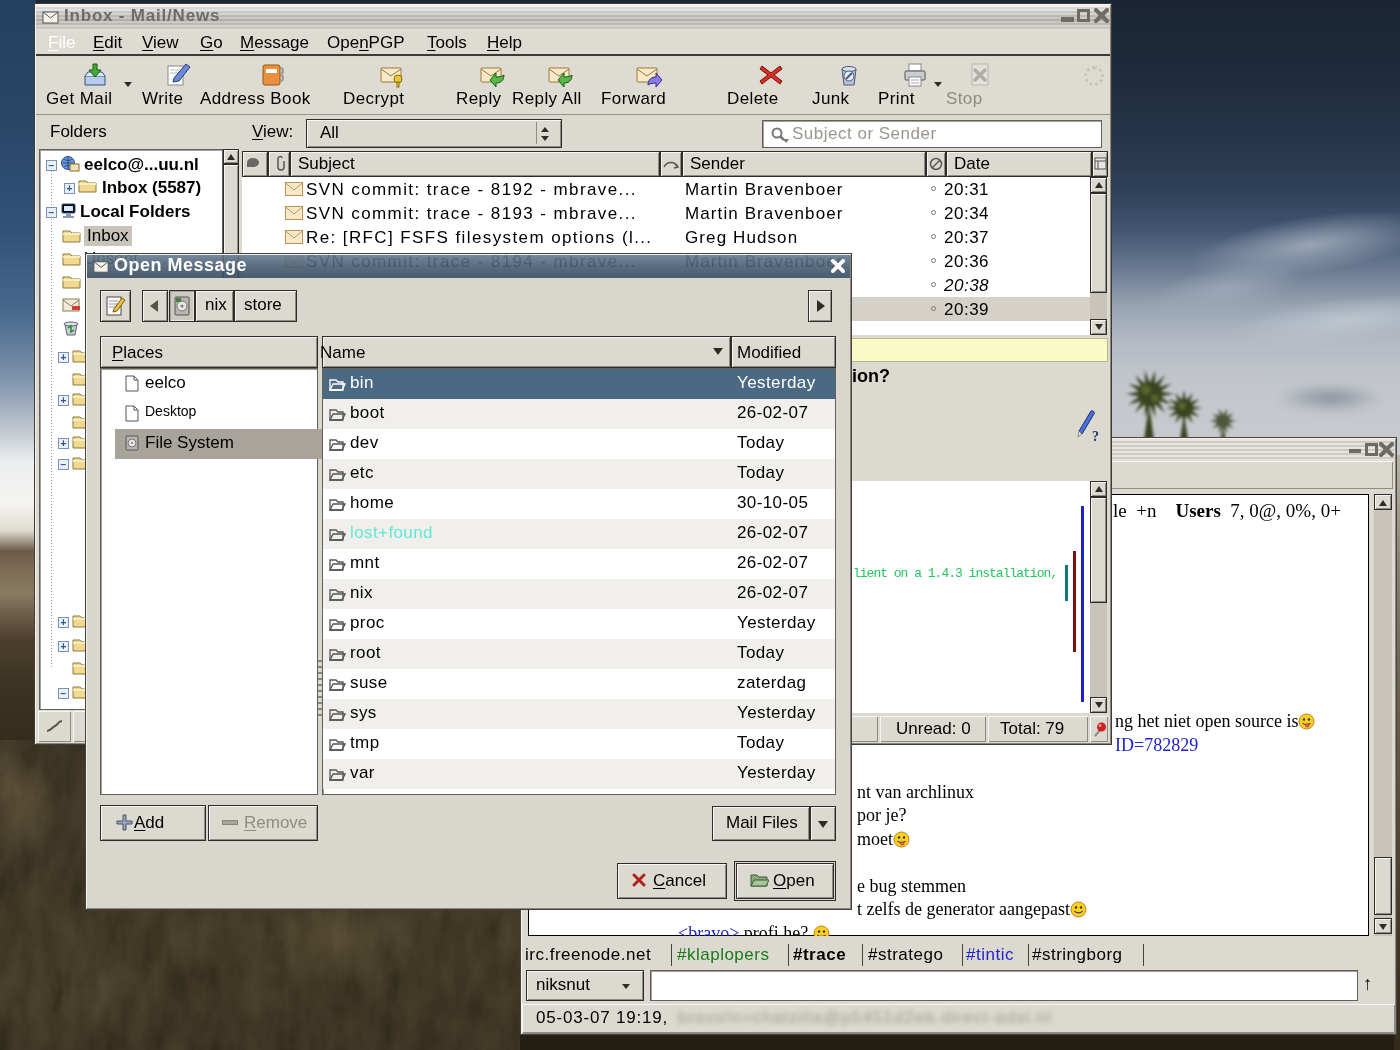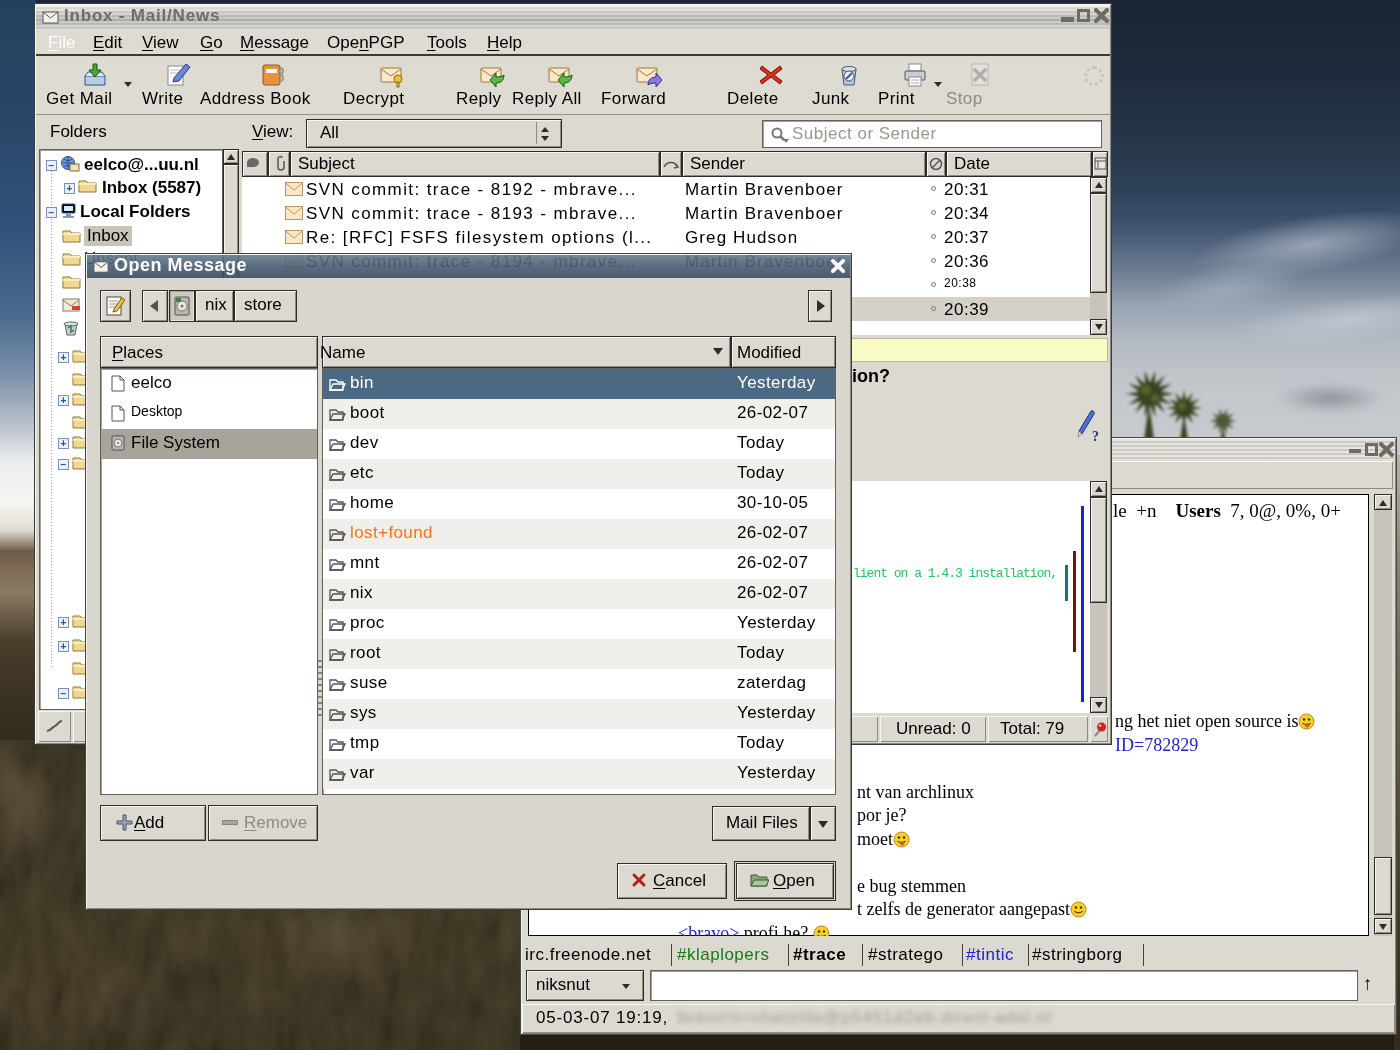--- a/index.html
+++ b/index.html
@@ -427,21 +427,21 @@
     <div style="position:absolute;left:702px;top:51px;font-size:17px;letter-spacing:0.5px;">20:37</div>
     <div style="position:absolute;left:43px;top:76px;"><svg width="18" height="14" viewBox="0 0 18 14">
         <rect x="0.5" y="0.5" width="17" height="13" fill="#f8e8c8" stroke="#b8935a"></rect>
         <path d="M0.5 1 L9 8 L17.5 1" fill="none" stroke="#b8935a"></path>
       </svg></div>
     <div style="position:absolute;left:64px;top:75px;font-size:17px;letter-spacing:1.4px;white-space:nowrap;">SVN commit: trace - 8194 - mbrave...</div>
     <div style="position:absolute;left:443px;top:75px;font-size:17px;letter-spacing:1.1px;">Martin Bravenboer</div>
     <div style="position:absolute;left:689px;top:81px;width:5px;height:5px;border:1.5px solid #777;border-radius:50%;"></div>
     <div style="position:absolute;left:702px;top:75px;font-size:17px;letter-spacing:0.5px;">20:36</div>
     <div style="position:absolute;left:689px;top:105px;width:5px;height:5px;border:1.5px solid #777;border-radius:50%;"></div>
-    <div style="position:absolute;left:702px;top:99px;font-size:12px;letter-spacing:0.5px;">20:38</div>
+    <div style="position:absolute;left:702px;top:99px;font-size:17px;letter-spacing:0.5px;font-style:italic;">20:38</div>
     <div style="position:absolute;left:0;top:120px;width:848px;height:24px;background:#d5d1c8;"></div>
     <div style="position:absolute;left:689px;top:129px;width:5px;height:5px;border:1.5px solid #777;border-radius:50%;"></div>
     <div style="position:absolute;left:702px;top:123px;font-size:17px;letter-spacing:0.5px;">20:39</div>
   </div>
 
 <div class="a z20" style="left:1090px;top:177px;width:17px;height:158px;background:#c8c4bc;"></div>
 <div class="a z20 btn" style="left:1090px;top:177px;width:17px;height:16px;"></div>
 <div class="a z20" style="left:1095px;top:182px;width:0;height:0;border:4px solid transparent;border-bottom:6px solid #2e2c28;border-top:none;"></div>
 <div class="a z20 btn" style="left:1090px;top:319px;width:17px;height:16px;"></div>
 <div class="a z20" style="left:1095px;top:324px;width:0;height:0;border:4px solid transparent;border-top:6px solid #2e2c28;border-bottom:none;"></div>
@@ -514,21 +514,21 @@
 <div class="a z30 btn" style="left:195px;top:290px;width:39px;height:32px;"></div>
 <div class="a z30" style="left:205px;top:295px;font-size:17px;">nix</div>
 <div class="a z30 btn" style="left:234px;top:290px;width:63px;height:32px;"></div>
 <div class="a z30" style="left:244px;top:295px;font-size:17px;">store</div>
 <div class="a z30 btn" style="left:808px;top:290px;width:24px;height:32px;"></div>
 <div class="a z30" style="left:817px;top:300px;width:0;height:0;border:6px solid transparent;border-left:8px solid #2e2c28;border-right:none;"></div>
 
 <div class="a z30 btn" style="left:100px;top:336px;width:218px;height:32px;"></div>
 <div class="a z30" style="left:112px;top:343px;font-size:17px;"><u>P</u>laces</div>
 <div class="a z30 sunk" style="left:100px;top:368px;width:218px;height:427px;"></div>
-<div class="a z30" id="places" style="left:101px;top:369px;width:216px;height:425px;border-radius:28px;">
+<div class="a z30" id="places" style="left:115px;top:369px;width:216px;height:425px;border-radius:28px;">
     <div style="position:absolute;left:10px;top:6px;"><svg width="14" height="17" viewBox="0 0 14 17">
         <path d="M1 1 H9 L13 5 V16 H1 Z" fill="#fff" stroke="#555"></path>
         <path d="M9 1 L9 5 H13" fill="none" stroke="#555"></path>
       </svg></div>
     <div style="position:absolute;left:30px;top:4px;font-size:17px;">eelco</div>
     <div style="position:absolute;left:10px;top:36px;"><svg width="14" height="17" viewBox="0 0 14 17">
         <path d="M1 1 H9 L13 5 V16 H1 Z" fill="#fff" stroke="#555"></path>
         <path d="M9 1 L9 5 H13" fill="none" stroke="#555"></path>
       </svg></div>
     <div style="position:absolute;left:30px;top:34px;font-size:14px;">Desktop</div>
@@ -581,21 +581,21 @@
         <path d="M1 2 H7 L9 4 H14 V12 H1 Z" fill="none" stroke="#555" stroke-width="1.3"></path>
         <path d="M1 12 L4 6 H16 L13 12 Z" fill="none" stroke="#555" stroke-width="1.3"></path>
       </svg></div>
     <div style="position:absolute;left:27px;top:124px;font-size:17px;letter-spacing:0.4px;color:#000;">home</div>
     <div style="position:absolute;left:414px;top:124px;font-size:17px;letter-spacing:0.4px;color:#000;">30-10-05</div>
     <div style="position:absolute;left:0;top:150px;width:512px;height:30px;background:#f1efeb;"></div>
     <div style="position:absolute;left:6px;top:158px;"><svg width="17" height="14" viewBox="0 0 17 14">
         <path d="M1 2 H7 L9 4 H14 V12 H1 Z" fill="none" stroke="#555" stroke-width="1.3"></path>
         <path d="M1 12 L4 6 H16 L13 12 Z" fill="none" stroke="#555" stroke-width="1.3"></path>
       </svg></div>
-    <div style="position:absolute;left:27px;top:154px;font-size:17px;letter-spacing:0.4px;color:#f97316;">lost+found</div>
+    <div style="position:absolute;left:27px;top:154px;font-size:17px;letter-spacing:0.4px;color:#5eead4;">lost+found</div>
     <div style="position:absolute;left:414px;top:154px;font-size:17px;letter-spacing:0.4px;color:#000;">26-02-07</div>
     <div style="position:absolute;left:0;top:180px;width:512px;height:30px;background:#fff;"></div>
     <div style="position:absolute;left:6px;top:188px;"><svg width="17" height="14" viewBox="0 0 17 14">
         <path d="M1 2 H7 L9 4 H14 V12 H1 Z" fill="none" stroke="#555" stroke-width="1.3"></path>
         <path d="M1 12 L4 6 H16 L13 12 Z" fill="none" stroke="#555" stroke-width="1.3"></path>
       </svg></div>
     <div style="position:absolute;left:27px;top:184px;font-size:17px;letter-spacing:0.4px;color:#000;">mnt</div>
     <div style="position:absolute;left:414px;top:184px;font-size:17px;letter-spacing:0.4px;color:#000;">26-02-07</div>
     <div style="position:absolute;left:0;top:210px;width:512px;height:30px;background:#f1efeb;"></div>
     <div style="position:absolute;left:6px;top:218px;"><svg width="17" height="14" viewBox="0 0 17 14">

